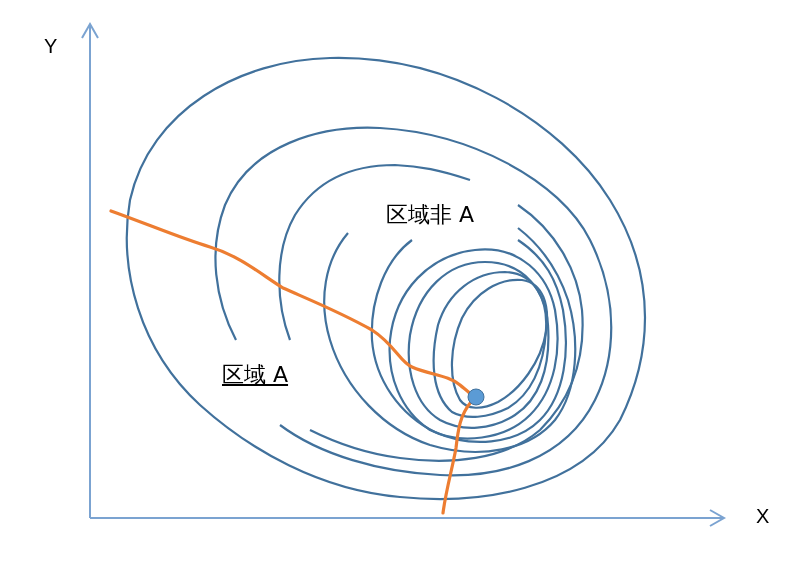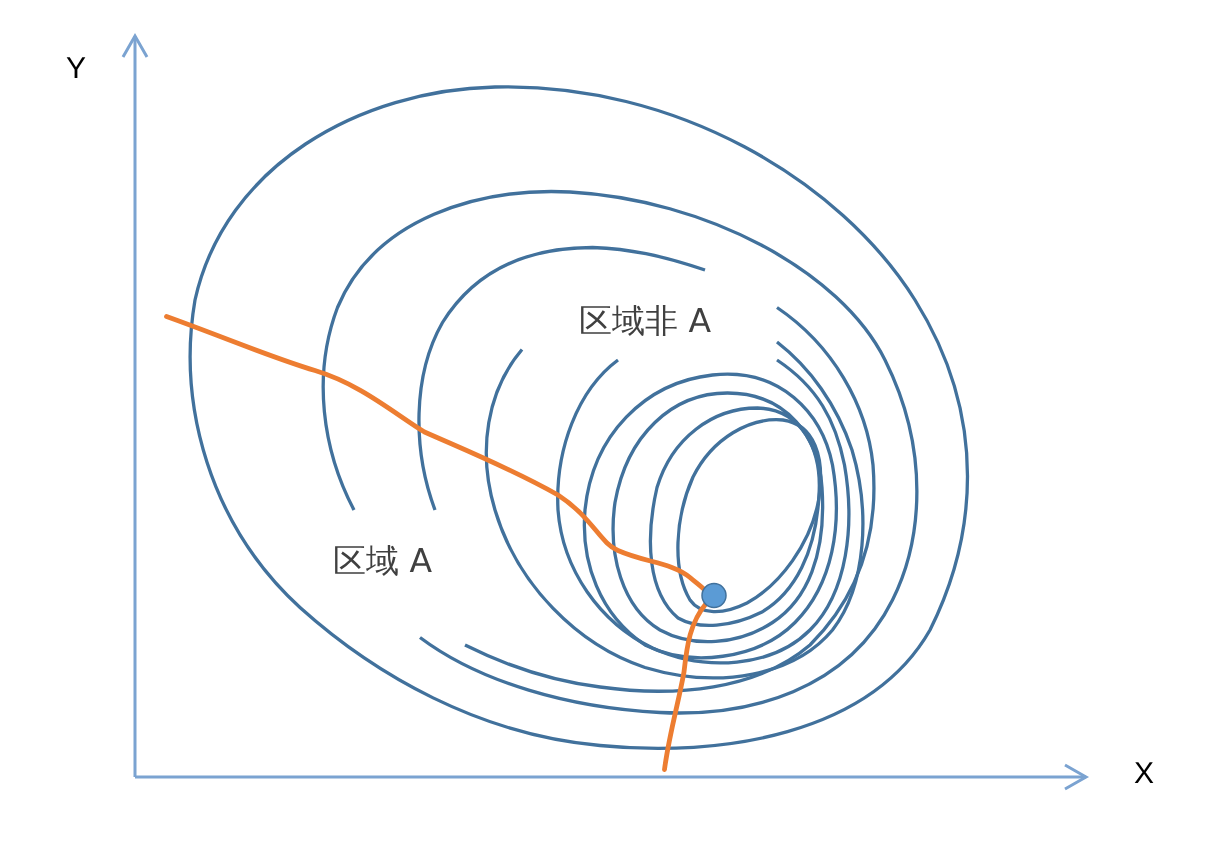--- a/index.html
+++ b/index.html
@@ -14,21 +14,21 @@
     #diagram { position: absolute; left: 0; top: 0; }
     .axis-label {
       position: absolute;
       font-size: 20px;
       color: #000000;
       line-height: 1;
     }
     .region-label {
       position: absolute;
       font-size: 22px;
-      color: #404040;
+      color: #000000;
       background: #ffffff;
       line-height: 1;
       padding: 6px 8px;
       white-space: nowrap;
       font-family: "DejaVu Sans", "Liberation Sans", sans-serif;
     }
   </style>
 </head>
 <body>
 
@@ -65,14 +65,14 @@
 
     <path d="M 111,211 C 150,225 180,238 210,247 C 240,256 262,275 283,288 C 310,300 340,312 372,330 C 395,345 400,362 412,367 C 430,375 448,375 460,385 C 468,392 476,396 471,402 C 460,415 458,430 456,448 C 452,470 446,490 443,513" stroke="#ed7d31" stroke-width="3.2" fill="none" stroke-linecap="round"></path>
 
     <circle cx="476" cy="397" r="8" fill="#5b9bd5" stroke="#41719c" stroke-width="1"></circle>
   </svg>
 
   <div class="axis-label" style="left:44px; top:36px;">Y</div>
   <div class="axis-label" style="left:756px; top:506px;">X</div>
 
   <div class="region-label" style="left:378px; top:198px;">区域非 A</div>
-  <div class="region-label" style="left:214px; top:358px;">区域 A</div>
+  <div class="region-label" style="left:214px; top:358px;text-decoration:underline;">区域 A</div>
 </div>
 
 </body></html>

